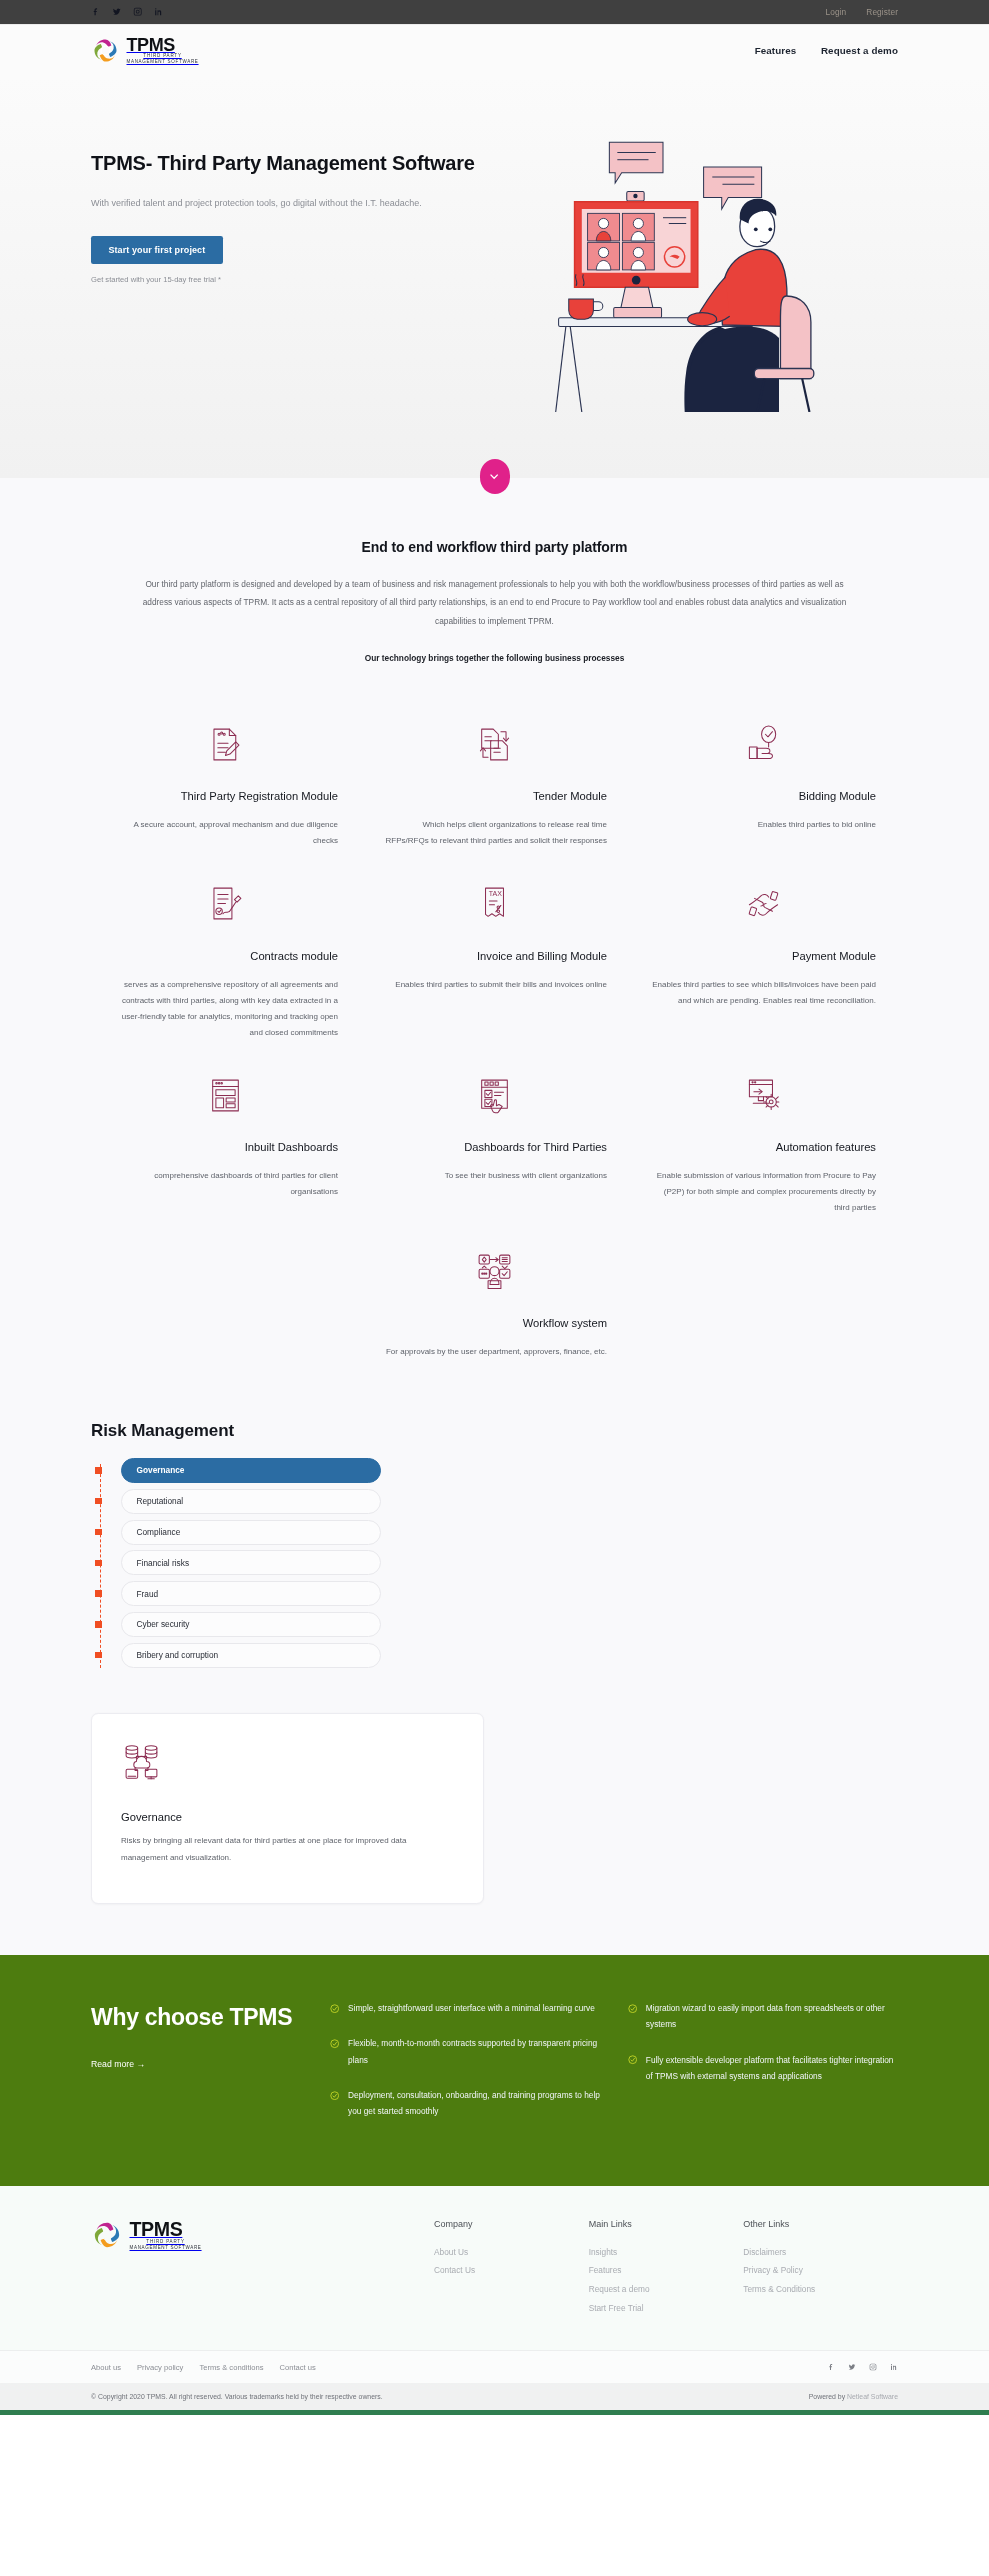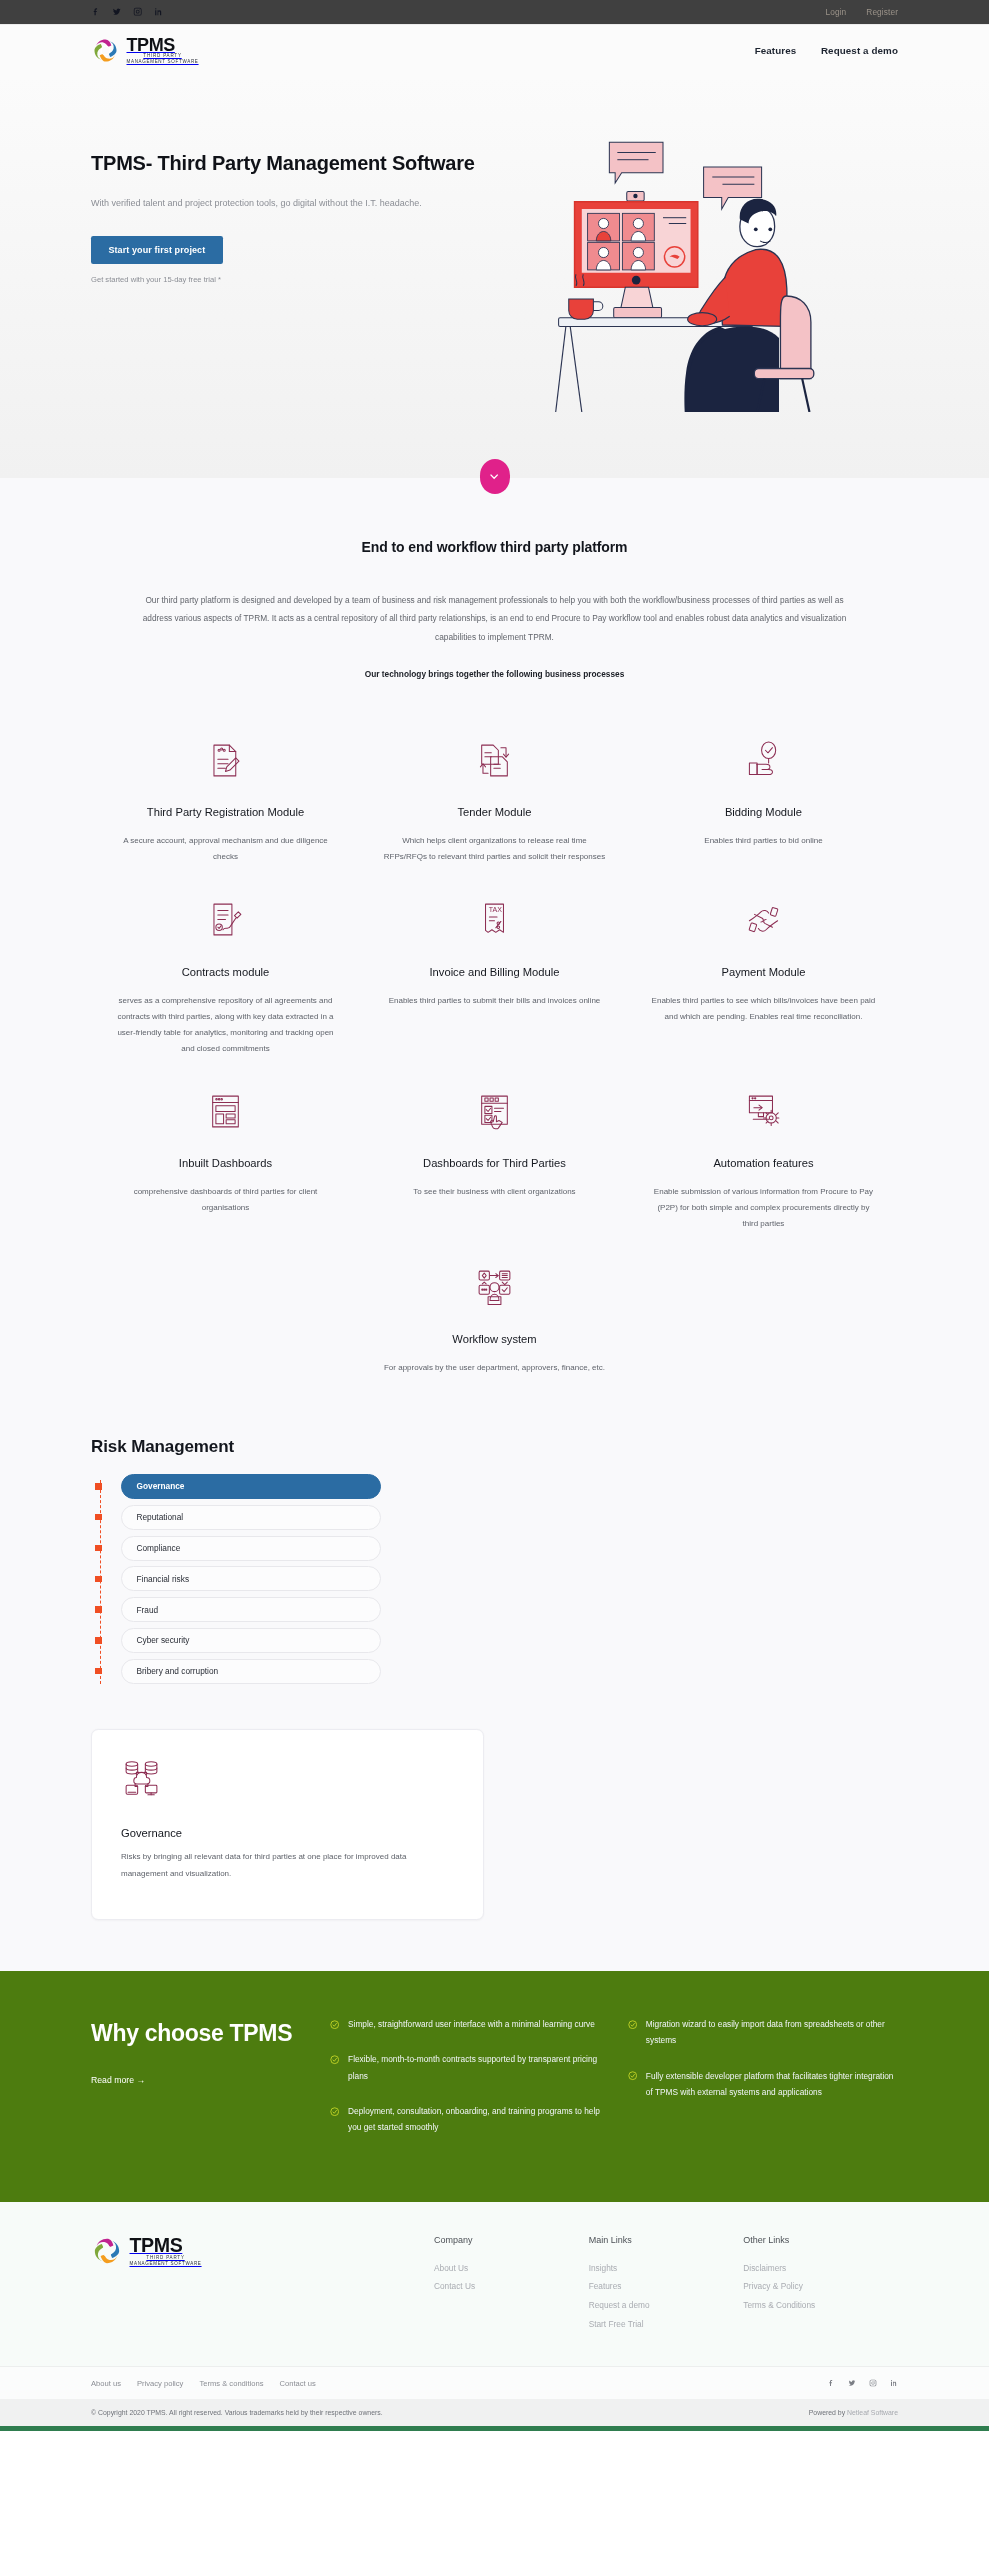--- a/index.html
+++ b/index.html
@@ -91,31 +91,31 @@
   .scroll-pill svg { width: 12.3px; height: 12.3px; stroke: #fff; stroke-width: 2.6; fill: none; }
 
   
   .workflow {
     background: #f9f9fb; padding: 61px 91px 7.2px 91px; text-align: center;
   }
   .workflow h2 {
     font-size: 14px; font-weight: 700; color: #13161d; letter-spacing: -0.1px;
   }
   .workflow .wdesc {
-    margin: 36px auto 0 auto; max-width: 717px; font-size: 8.3px;
+    margin: 20px auto 0 auto; max-width: 717px; font-size: 8.3px;
     line-height: 2.25; color: #62656c;
   }
   .workflow .wsub {
     margin-top: 22px; font-size: 8.3px; font-weight: 700; color: #1b1e25;
   }
 
   
   .features { background: #f9f9fb; padding: 27.5px 91px 29px 91px; }
   .frow { display: flex; }
-  .fcell { width: 33.3333%; text-align: center; padding: 19px 22px 7.2px 22px; }
+  .fcell { width: 33.3333%; text-align: right; padding: 19px 22px 7.2px 22px; }
   .ficon { height: 56px; display: flex; align-items: center; justify-content: center; }
   .ficon svg { width: 41px; height: 41px; stroke: #8c2d52; fill: none; stroke-width: 1.6;
                stroke-linecap: round; stroke-linejoin: round; }
   .ftitle {
     margin-top: 16px; font-size: 11.2px; color: #15181f; line-height: 1.45; font-weight: 400;
   }
   .fdesc {
     margin-top: 13px; font-size: 8px; line-height: 2; color: #5f6views; color: #5f636b;
   }
 

